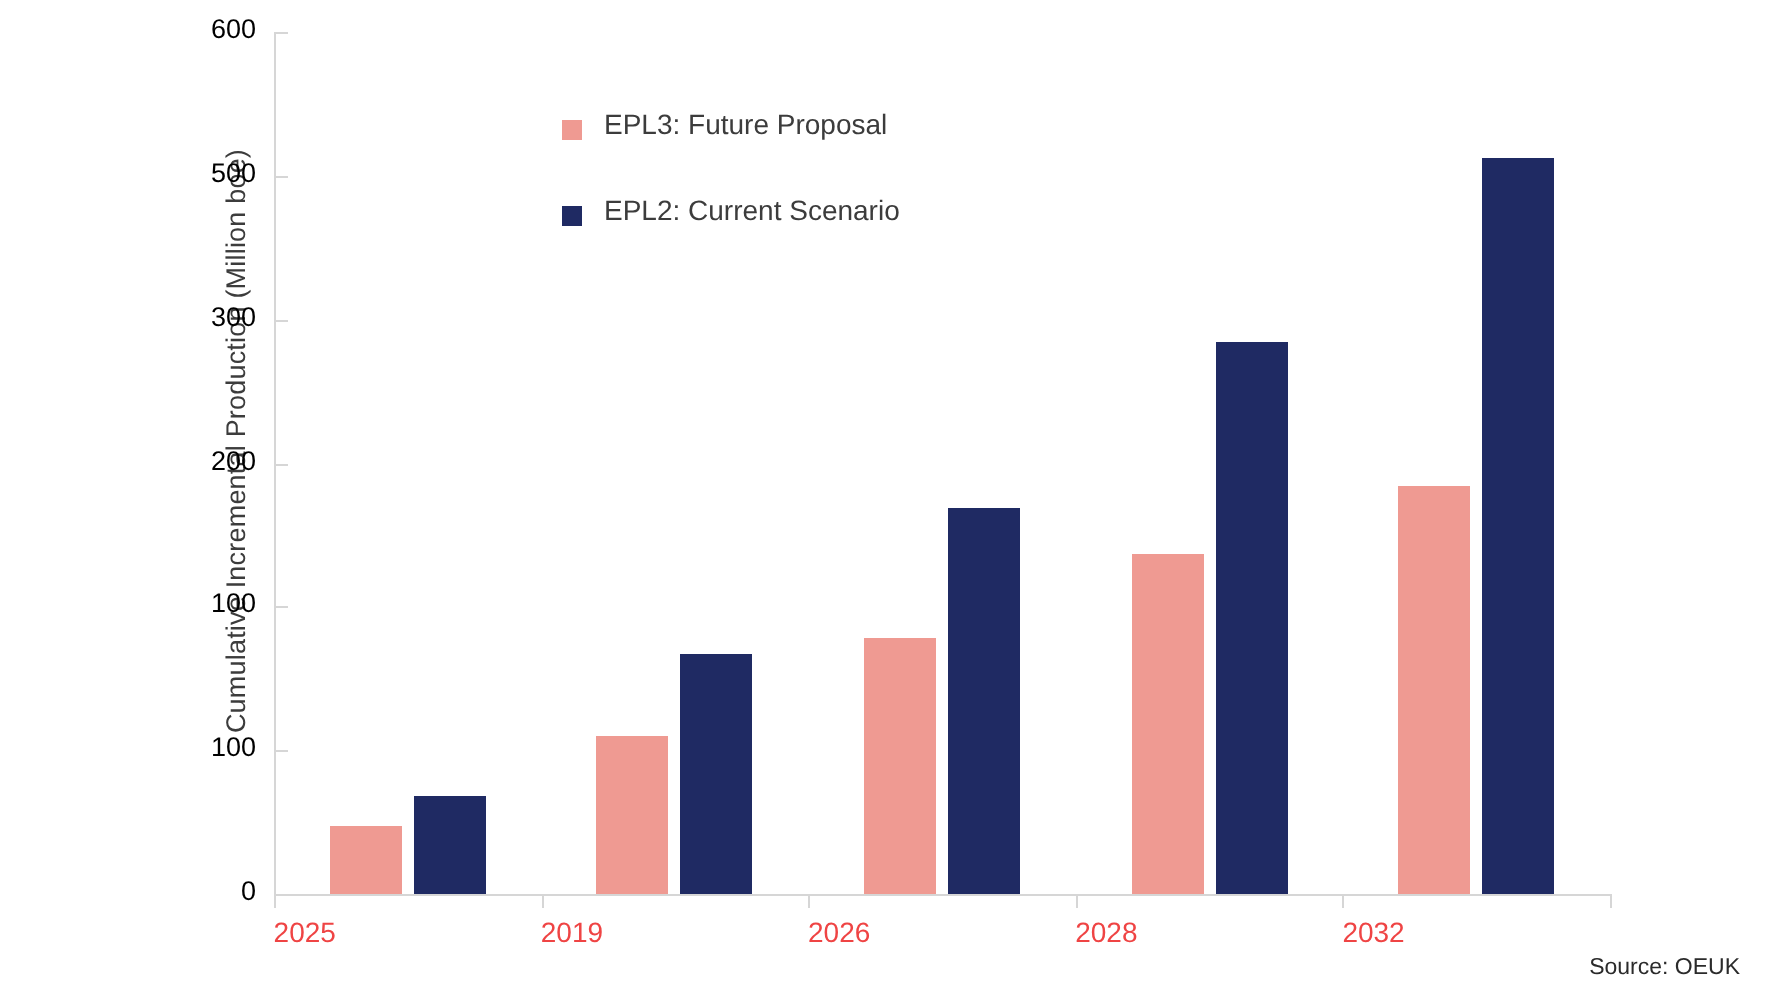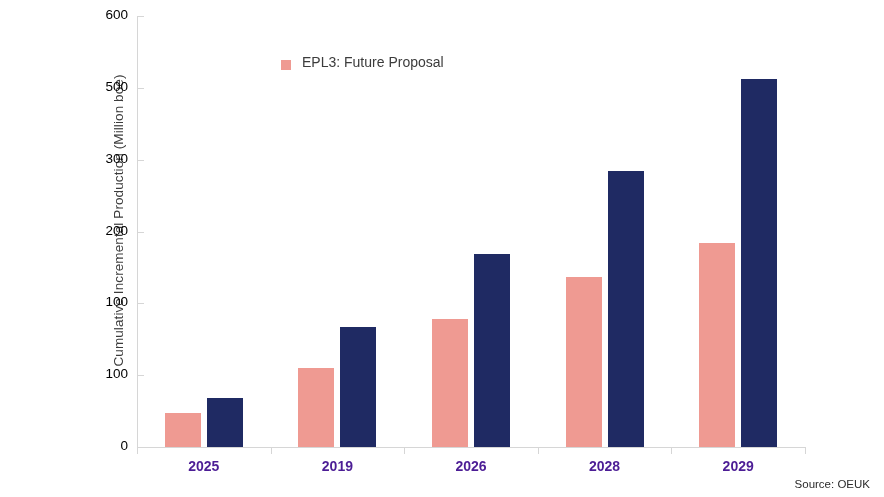--- a/index.html
+++ b/index.html
@@ -81,24 +81,23 @@
     position: absolute;
     top: 447px;
     width: 1px;
     height: 7px;
     background: #d6d6d6;
   }
   .x-label {
     position: absolute;
     top: 458px;
     width: 134px;
-    text-align: center;
+    text-align: left;
     font-size: 14px;
-    color: #4c1d95;
-    font-weight: bold;
+    color: #ef4444;
   }
 
   
   .bar {
     position: absolute;
     bottom: 0;
   }
   .bars-layer {
     position: absolute;
     left: 137px;
@@ -187,38 +186,42 @@
       <div class="x-tick-mark" style="left: 404.2px;"></div>
       <div class="x-tick-mark" style="left: 537.8px;"></div>
       <div class="x-tick-mark" style="left: 671.4px;"></div>
       <div class="x-tick-mark" style="left: 805px;"></div>
     </div>
   <div id="x-labels-container">
       <div class="x-label" style="left: 136.8px;">2025</div>
       <div class="x-label" style="left: 270.4px;">2019</div>
       <div class="x-label" style="left: 404px;">2026</div>
       <div class="x-label" style="left: 537.6px;">2028</div>
-      <div class="x-label" style="left: 671.2px;">2029</div>
+      <div class="x-label" style="left: 671.2px;">2032</div>
     </div>
 
   <div class="bars-layer" id="bars-layer">
       <div class="bar" title="EPL3: Future Proposal 2025: 47" style="left: 27.8px; width: 36px; height: 33.7617px; background: rgb(239, 154, 146);"></div>
       <div class="bar" title="EPL2: Current Scenario 2025: 68" style="left: 69.8px; width: 36px; height: 48.8467px; background: rgb(31, 42, 99);"></div>
       <div class="bar" title="EPL3: Future Proposal 2026: 110" style="left: 161.4px; width: 36px; height: 79.0167px; background: rgb(239, 154, 146);"></div>
       <div class="bar" title="EPL2: Current Scenario 2026: 167" style="left: 203.4px; width: 36px; height: 119.962px; background: rgb(31, 42, 99);"></div>
       <div class="bar" title="EPL3: Future Proposal 2027: 178" style="left: 295px; width: 36px; height: 127.863px; background: rgb(239, 154, 146);"></div>
       <div class="bar" title="EPL2: Current Scenario 2027: 269" style="left: 337px; width: 36px; height: 193.232px; background: rgb(31, 42, 99);"></div>
       <div class="bar" title="EPL3: Future Proposal 2028: 236" style="left: 428.6px; width: 36px; height: 169.527px; background: rgb(239, 154, 146);"></div>
       <div class="bar" title="EPL2: Current Scenario 2028: 384" style="left: 470.6px; width: 36px; height: 275.84px; background: rgb(31, 42, 99);"></div>
       <div class="bar" title="EPL3: Future Proposal 2029: 284" style="left: 562.2px; width: 36px; height: 204.007px; background: rgb(239, 154, 146);"></div>
       <div class="bar" title="EPL2: Current Scenario 2029: 513" style="left: 604.2px; width: 36px; height: 368.505px; background: rgb(31, 42, 99);"></div>
     </div>
 
   <div class="legend" id="legend">
       <div class="legend-row">
         <span class="legend-swatch" style="background: rgb(239, 154, 146);"></span>
         <span class="legend-label">EPL3: Future Proposal</span>
       </div>
+      <div class="legend-row">
+        <span class="legend-swatch" style="background: rgb(31, 42, 99);"></span>
+        <span class="legend-label">EPL2: Current Scenario</span>
+      </div>
     </div>
 
   <div class="source-note">Source: OEUK</div>
 
 </div>
 
 </body></html>

